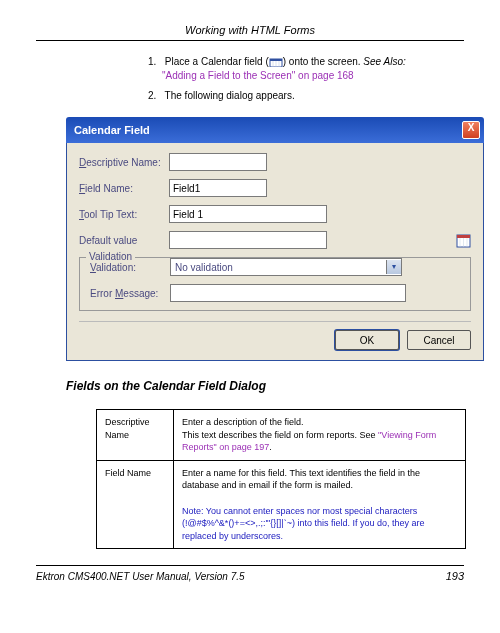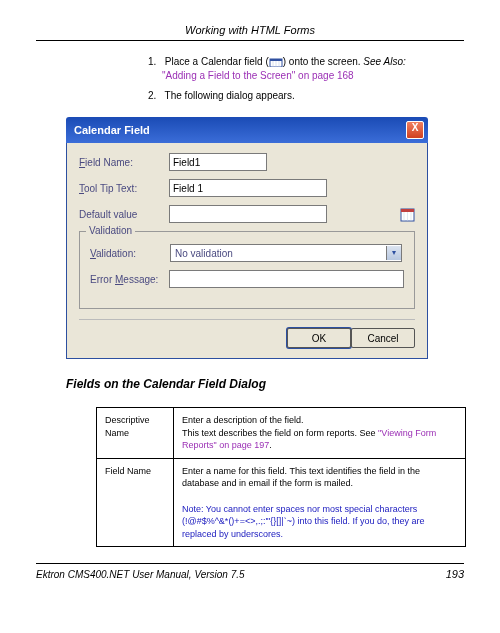--- a/index.html
+++ b/index.html
@@ -49,21 +49,21 @@
   }
   .see-also {
     font-style: italic;
     color: #000;
   }
   .link {
     color: #9b30b5;
   }
   .dialog-wrap {
     margin: 0 0 18px 30px;
-    width: 362px;
+    width: 418px;
   }
   .titlebar {
     background: linear-gradient(to bottom, #1a4bb5, #3b6dd8);
     color: #fff;
     font-weight: bold;
     font-size: 11px;
     padding: 4px 4px 4px 8px;
     display: flex;
     justify-content: space-between;
     align-items: center;
@@ -117,21 +117,21 @@
     color: #fff;
   }
   .cal-icon {
     width: 15px;
     height: 15px;
     margin-left: auto;
   }
   .fieldset {
     border: 1px solid #999;
     margin: 4px 0 10px 0;
-    padding: 12px 10px;
+    padding: 0 10px;
     position: relative;
   }
   .fieldset-legend {
     position: absolute;
     top: -7px;
     left: 6px;
     background: #eae6d8;
     padding: 0 3px;
     font-size: 10px;
     color: #4a4a80;
@@ -156,20 +156,21 @@
     background: linear-gradient(to bottom, #dce4f0, #b8c8e0);
     border-left: 1px solid #7a7a7a;
     text-align: center;
     font-size: 8px;
     line-height: 14px;
     color: #2c4fa0;
   }
   .button-row {
     display: flex;
     justify-content: flex-end;
+    gap: 8px;
     border-top: 1px solid #bbb;
     padding-top: 8px;
   }
   .win-btn {
     width: 64px;
     height: 20px;
     background: #eae6d8;
     border: 1px solid #555;
     border-radius: 2px;
     font-size: 10px;
@@ -250,20 +251,24 @@
     </li>
   </ul>
 
   <div class="dialog-wrap">
     <div class="titlebar">
       <span>Calendar Field</span>
       <div class="close-btn">X</div>
     </div>
     <div class="dialog-body">
 
+      <div class="form-row">
+        <span class="form-label"><u>D</u>escriptive Name:</span>
+        <input type="text" class="narrow sel" value="Field 1" style="">
+      </div>
 
       <div class="form-row">
         <span class="form-label"><u>F</u>ield Name:</span>
         <input type="text" class="narrow" value="Field1" style="">
       </div>
 
       <div class="form-row">
         <span class="form-label"><u>T</u>ool Tip Text:</span>
         <input type="text" class="wide" value="Field 1" style="">
       </div>

